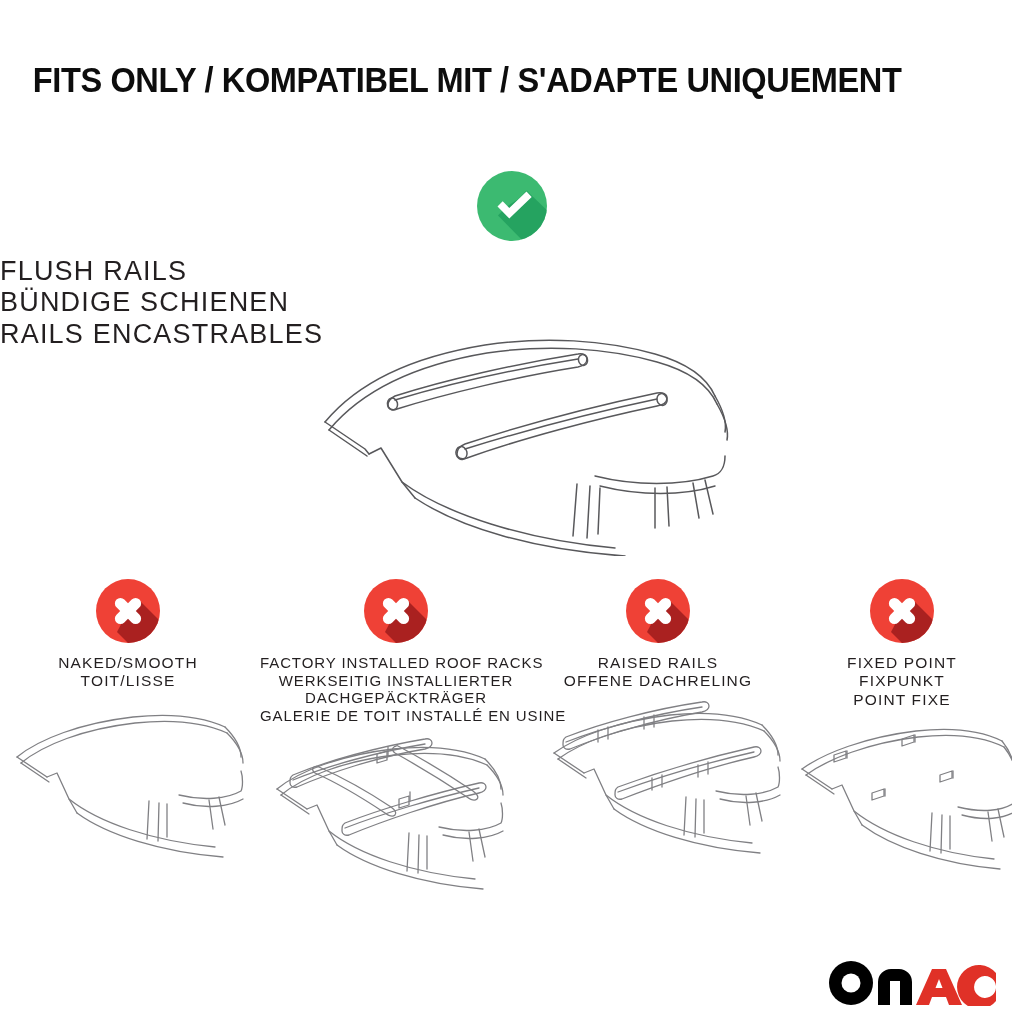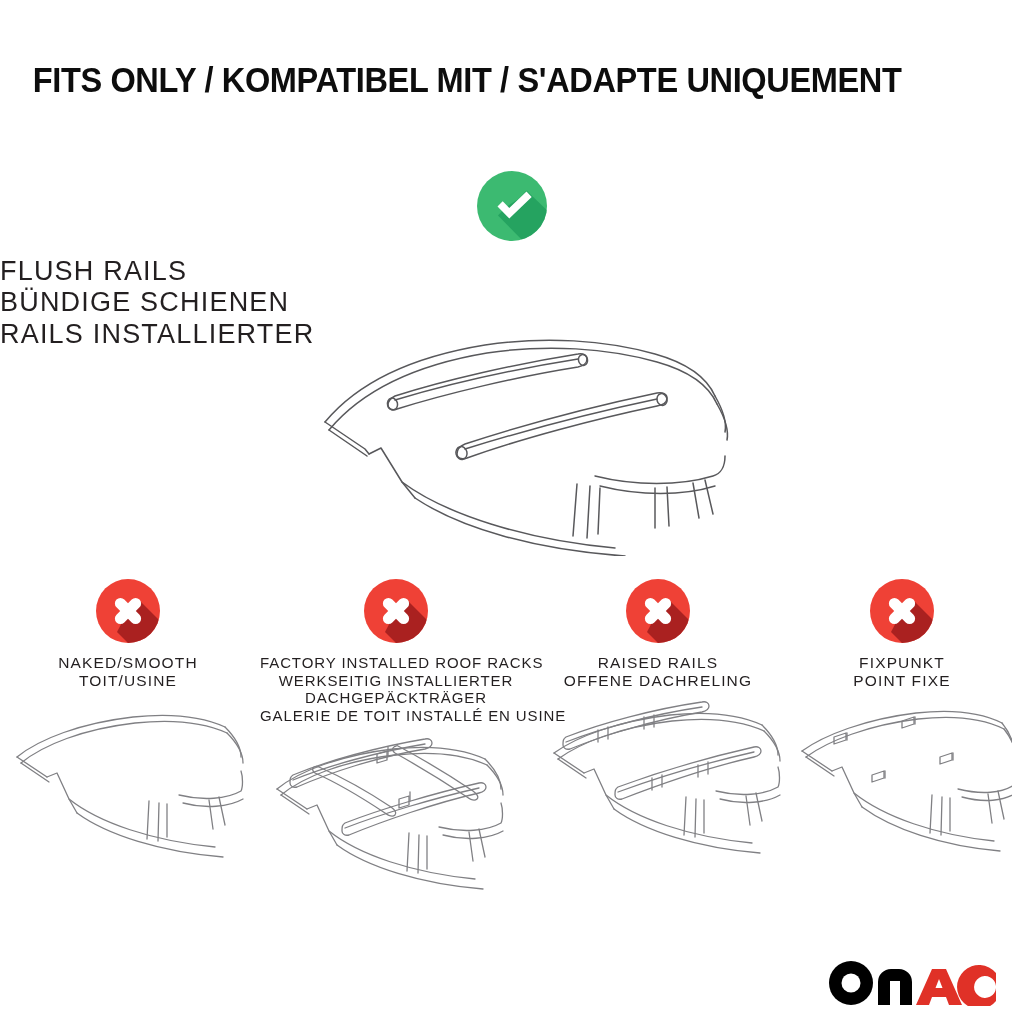--- a/index.html
+++ b/index.html
@@ -150,21 +150,21 @@
       <g clip-path="url(#okclip)">
         <path d="M29.5 37.5 L22 45.5 L50 74 L78 74 L78 47 L50.5 20.5 L43 28.5 Z" fill="#1d9a5a" opacity="0.72"></path>
       </g>
       <path d="M21.5 36.6 l5.2 -5.3 l6.6 6.6 l17.2 -16.4 l5.2 5.4 l-22.4 21.6 z" fill="#ffffff"></path>
     </svg>
   </div>
 
   <div class="featured-lines">
     <div class="featured-line">FLUSH RAILS</div>
     <div class="featured-line">BÜNDIGE SCHIENEN</div>
-    <div class="featured-line">RAILS INSTALLIERTER</div>
+    <div class="featured-line">RAILS ENCASTRABLES</div>
   </div>
 </div>
 
 <div class="hero-art">
   <svg class="art-svg" width="440" height="220" viewBox="0 0 440 220" aria-hidden="true">
     <g fill="none" stroke="#58585b" stroke-width="1.5" stroke-linecap="round" stroke-linejoin="round">
 
       <path d="M30 86 C 60 50, 110 22, 190 9 C 250 0, 310 4, 360 18 C 392 27, 412 42, 420 60"></path>
       <path d="M34 94 C 64 58, 114 30, 192 17 C 252 8, 312 12, 362 26 C 394 35, 414 50, 422 68"></path>
 
@@ -215,21 +215,21 @@
           </defs>
         <circle cx="33" cy="33" r="32" fill="#ef4136"></circle>
         <g clip-path="url(#xc0)">
           <path d="M33 33 L44 22 L72 50 L72 72 L40 72 L22 54 Z" fill="#9d1c1c" opacity="0.85"></path>
         </g>
         <path d="M21.5 17.5 a5.5 5.5 0 0 1 7.8 0 L33 21.2 l3.7 -3.7 a5.5 5.5 0 1 1 7.8 7.8 L40.8 29 l3.7 3.7 a5.5 5.5 0 1 1 -7.8 7.8 L33 36.8 l-3.7 3.7 a5.5 5.5 0 1 1 -7.8 -7.8 L25.2 29 l-3.7 -3.7 a5.5 5.5 0 0 1 0 -7.8 Z" fill="#ffffff" transform="translate(0,4)"></path>
       </svg>
     </div>
     <div class="col-lines">
       <div class="col-line">NAKED/SMOOTH</div>
-      <div class="col-line">TOIT/USINE</div>
+      <div class="col-line">TOIT/LISSE</div>
     </div>
     <div class="col-art">
       <svg class="art-svg" width="250" height="180" viewBox="0 0 250 180" aria-hidden="true">
         <g fill="none" stroke="#808084" stroke-width="1.3" stroke-linecap="round" stroke-linejoin="round">
           <path d="M14 60 C 36 42, 78 26, 130 20 C 168 16, 200 20, 222 30"></path>
           <path d="M18 66 C 40 48, 80 32, 132 26 C 170 22, 202 26, 224 36"></path>
           <path d="M14 60 L 44 80"></path>
           <path d="M18 66 L 46 85"></path>
           <path d="M44 80 L 54 76 L 66 102 L 74 116"></path>
           <path d="M66 102 C 96 126, 150 144, 212 150"></path>
@@ -375,20 +375,21 @@
             </clipPath>
           </defs>
         <circle cx="33" cy="33" r="32" fill="#ef4136"></circle>
         <g clip-path="url(#xc3)">
           <path d="M33 33 L44 22 L72 50 L72 72 L40 72 L22 54 Z" fill="#9d1c1c" opacity="0.85"></path>
         </g>
         <path d="M21.5 17.5 a5.5 5.5 0 0 1 7.8 0 L33 21.2 l3.7 -3.7 a5.5 5.5 0 1 1 7.8 7.8 L40.8 29 l3.7 3.7 a5.5 5.5 0 1 1 -7.8 7.8 L33 36.8 l-3.7 3.7 a5.5 5.5 0 1 1 -7.8 -7.8 L25.2 29 l-3.7 -3.7 a5.5 5.5 0 0 1 0 -7.8 Z" fill="#ffffff" transform="translate(0,4)"></path>
       </svg>
     </div>
     <div class="col-lines">
+      <div class="col-line">FIXED POINT</div>
       <div class="col-line">FIXPUNKT</div>
       <div class="col-line">POINT FIXE</div>
     </div>
     <div class="col-art">
       <svg class="art-svg" width="220" height="180" viewBox="0 0 220 180" aria-hidden="true">
         <g fill="none" stroke="#808084" stroke-width="1.3" stroke-linecap="round" stroke-linejoin="round">
           <path d="M10 54 C 32 38, 74 22, 124 16 C 160 12, 190 16, 210 26"></path>
           <path d="M14 60 C 36 44, 76 28, 126 22 C 162 18, 192 22, 212 32"></path>
           <path d="M10 54 L 40 74"></path>
           <path d="M14 60 L 42 79"></path>

